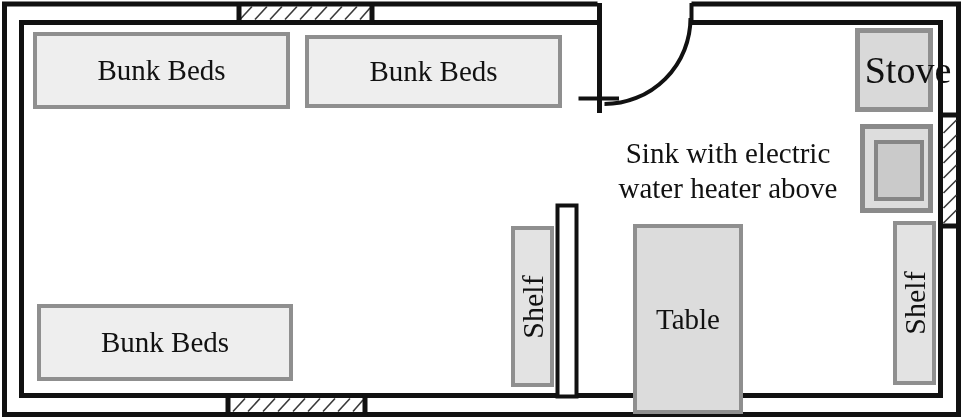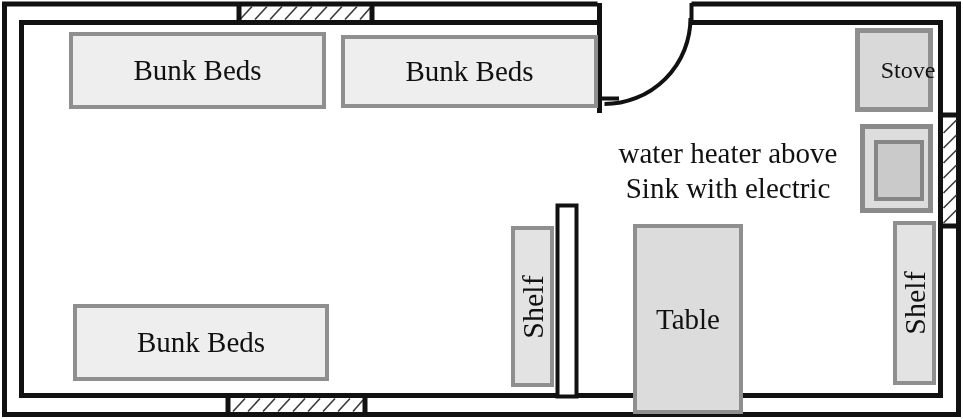--- a/index.html
+++ b/index.html
@@ -12,21 +12,21 @@
     overflow:hidden;
   }
   .plan svg{position:absolute;left:0;top:0;}
   .box{
     position:absolute;box-sizing:border-box;
     border:4px solid var(--furniture-border,#8f8f8f);
     display:flex;align-items:center;justify-content:center;
     white-space:nowrap;
   }
   .label{font-size:29px;line-height:1;color:var(--text,#111111);}
-  .bunk{background:var(--bunk-fill,#eeeeee);margin-left:36px;}
+  .bunk{background:var(--bunk-fill,#eeeeee);}
   .stove{background:var(--stove-fill,#d9d9d9);border-width:5px;}
   .table{background:var(--table-fill,#dcdcdc);}
   .shelf{background:var(--shelf-fill,#e3e3e3);}
   .shelf .label{transform:rotate(-90deg);font-size:30px;}
   .sink{background:var(--sink-fill,#dddddd);border-width:5px;border-color:#8a8a8a;}
   .sink-basin{
     position:absolute;box-sizing:border-box;
     left:9px;top:11px;width:50px;height:61px;
     background:var(--sink-basin-fill,#cacaca);
     border:4px solid #868686;
@@ -104,30 +104,30 @@
 
   <div class="box bunk" style="left:305px;top:35px;width:257px;height:73px;">
     <span class="label">Bunk Beds</span>
   </div>
 
   <div class="box bunk" style="left:37px;top:304px;width:256px;height:77px;">
     <span class="label">Bunk Beds</span>
   </div>
 
   <div class="box stove" style="left:855px;top:28px;width:78px;height:84px;">
-    <span class="label" style="font-size:24px;margin-left:28px;">Stove</span>
+    <span class="label" style="font-size:38px;margin-left:28px;">Stove</span>
   </div>
 
   <div class="box sink" style="left:860px;top:124px;width:73px;height:89px;">
     <div class="sink-basin"></div>
   </div>
 
   <div class="sink-caption">
+    <span>Sink with electric</span>
     <span>water heater above</span>
-    <span>Sink with electric</span>
   </div>
 
   <div class="box table" style="left:633px;top:224px;width:110px;height:190px;">
     <span class="label">Table</span>
   </div>
 
   <div class="box shelf" style="left:511px;top:226px;width:43px;height:161px;">
     <span class="label">Shelf</span>
   </div>
 

